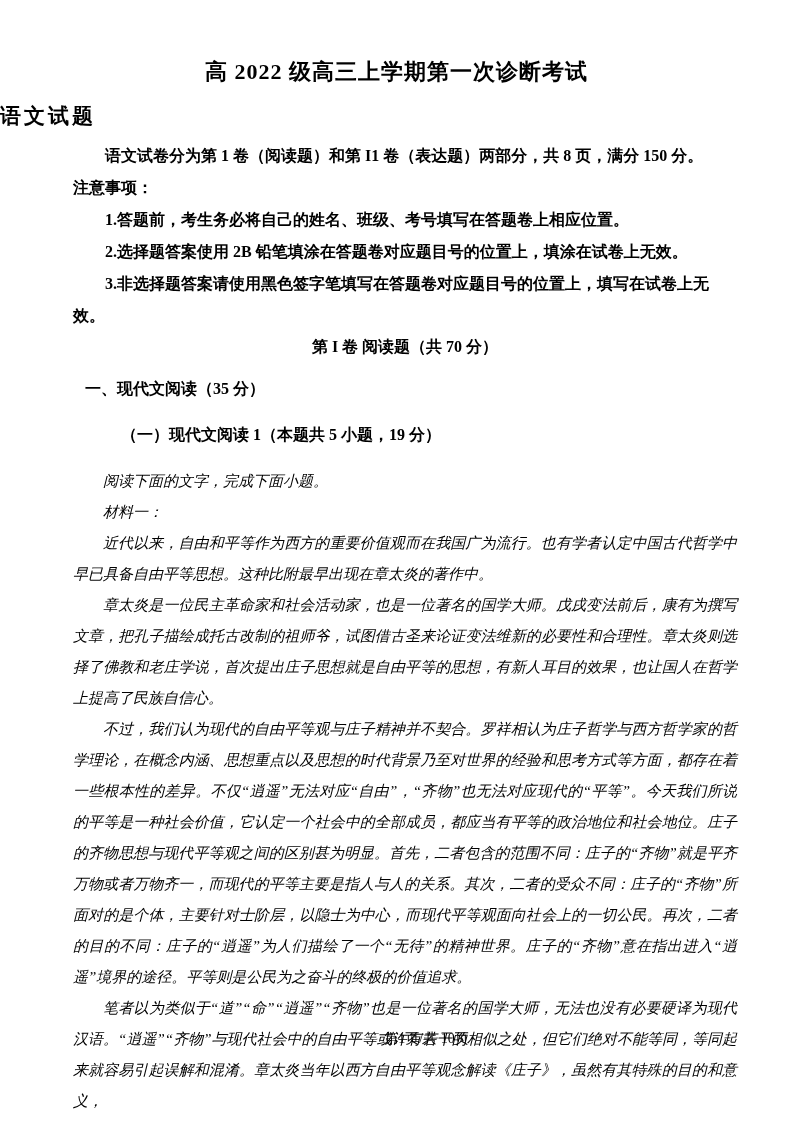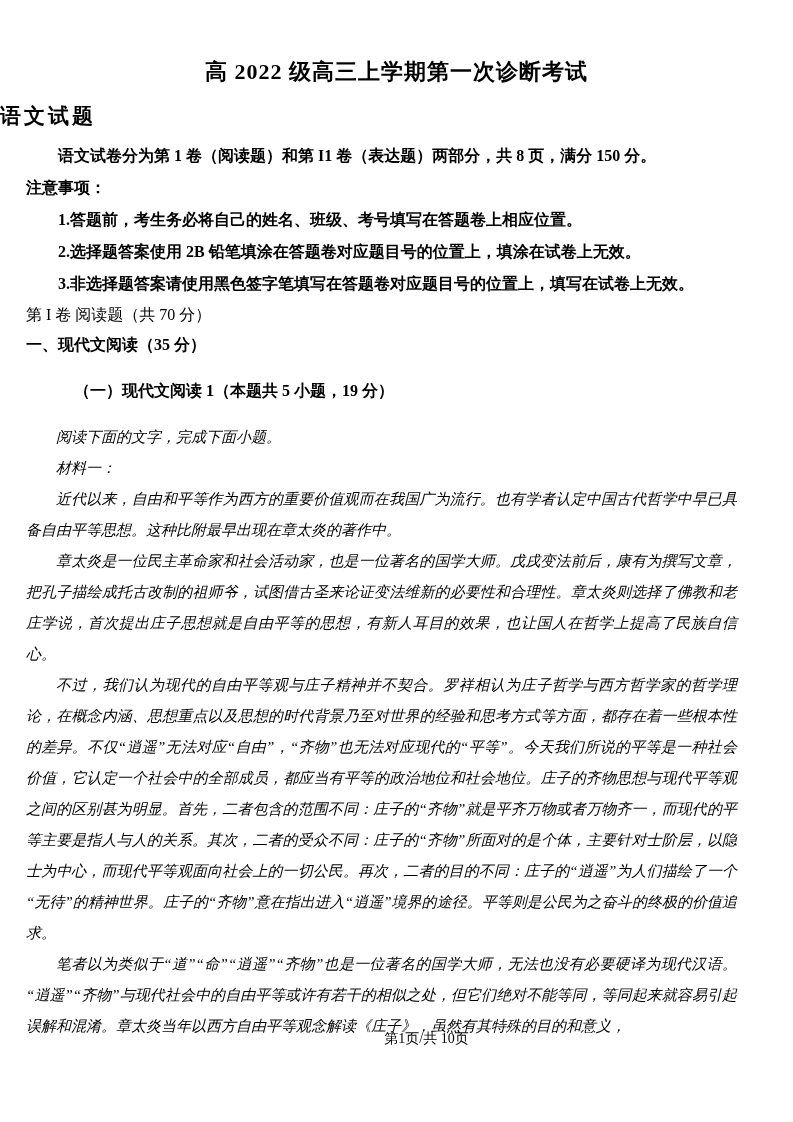--- a/index.html
+++ b/index.html
@@ -27,39 +27,39 @@
     letter-spacing: 1px;
   }
   .doc-subtitle {
     margin: 14px 0 0 0;
     font-size: 21px;
     font-weight: bold;
     line-height: 28px;
     letter-spacing: 3px;
   }
   .content {
-    padding: 10px 56px 0 26px;
+    padding: 10px 56px 0 73px;
     font-size: 16px;
   }
   .front-line {
     margin: 0;
     font-weight: bold;
     line-height: 32px;
     font-size: 16px;
   }
   .indent { text-indent: 2em; }
   .section-header {
     margin: 0;
-    font-weight: normal;
-    text-align: left;
+    font-weight: bold;
+    text-align: center;
     line-height: 30px;
     font-size: 16px;
   }
   .part-heading {
-    margin: 0;
+    margin: 12px;
     font-weight: bold;
     line-height: 30px;
     font-size: 16px;
   }
   .sub-heading {
     margin: 16px;
     font-weight: bold;
     line-height: 30px;
     font-size: 16px;
   }

